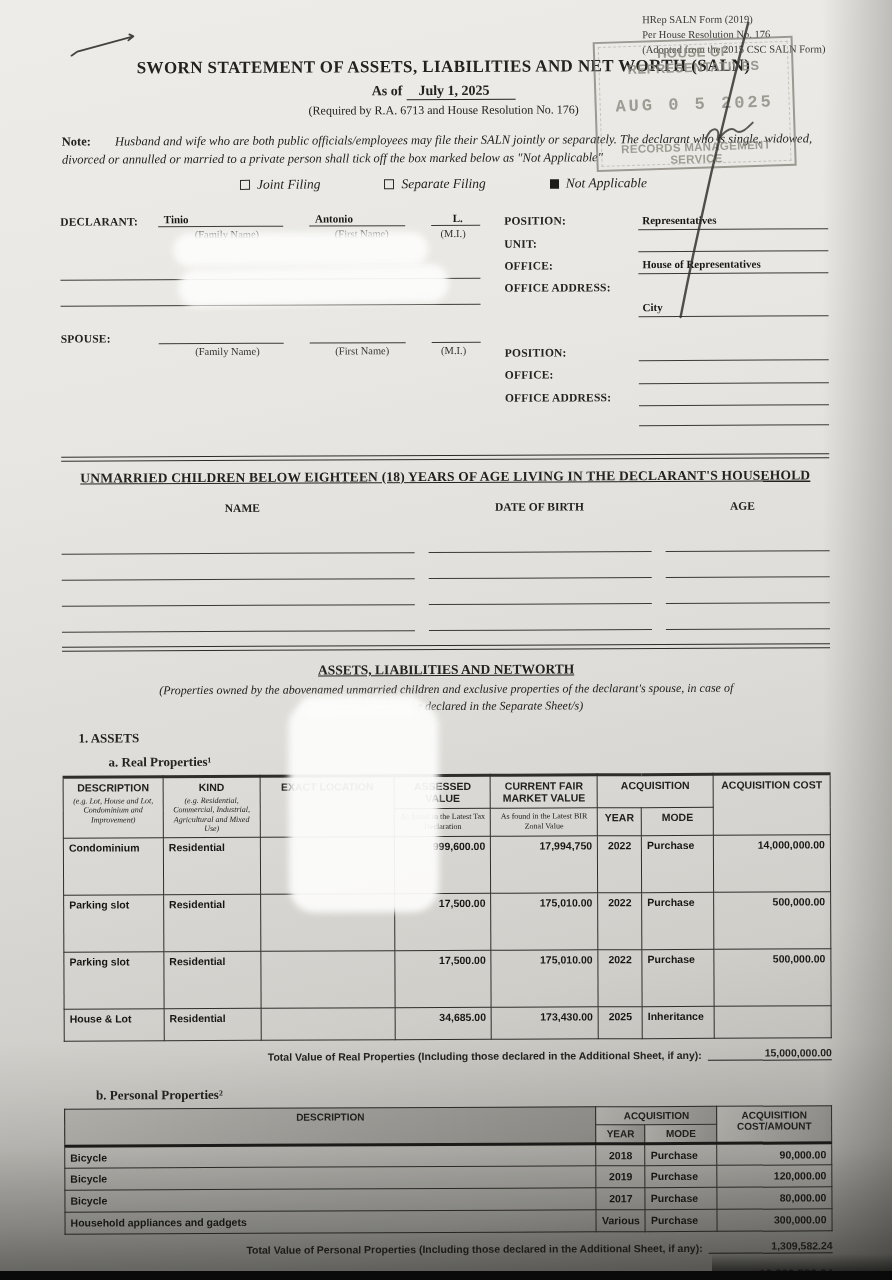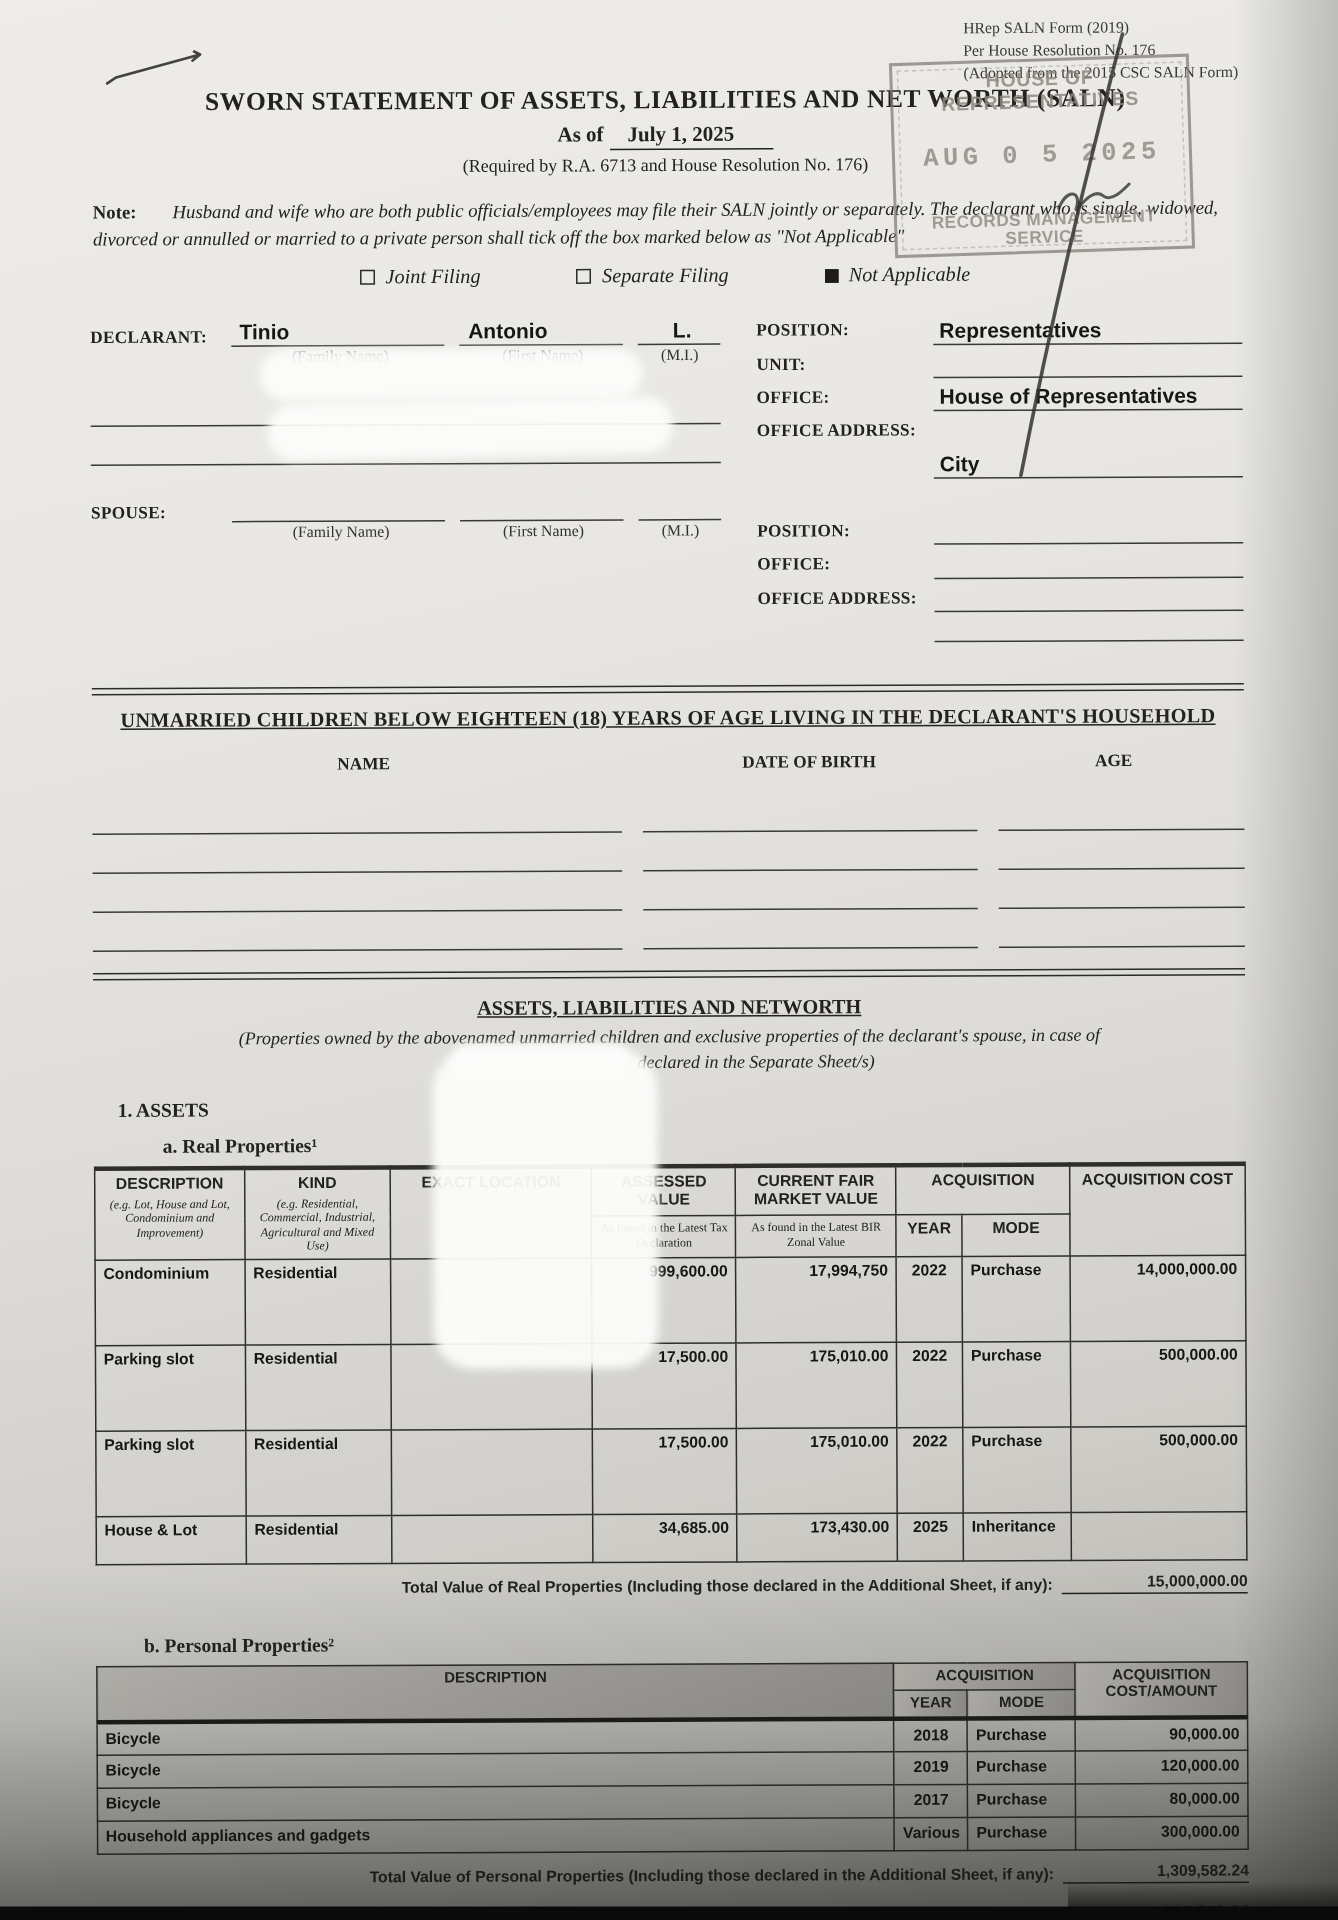--- a/index.html
+++ b/index.html
@@ -52,21 +52,21 @@
   .filing { display:flex; gap:64px; margin:9px 0 0 242px; font-size:13.5px; font-style:italic; align-items:center; }
   .filing .opt { display:flex; align-items:center; gap:7px; }
   .cbox { width:10px; height:10px; border:1.4px solid #2c2b28; display:inline-block; background:transparent; }
   .cbox.filled { background:#1d1c1a; border-color:#1d1c1a; width:9px; height:9px; }
 
   
   .who { display:flex; margin:20px 62px 0 62px; }
   .who-left { width:420px; }
   .who-right { flex:1; padding-left:24px; }
   .flabel { font-size:11.5px; font-weight:bold; letter-spacing:.2px; }
-  .val { font-family:Liberation Sans, sans-serif; font-weight:bold; font-size:14px; color:#161614; }
+  .val { font-family:Liberation Serif, serif; font-weight:bold; font-size:11px; color:#161614;margin-left:16px; }
   .nameline { display:flex; align-items:flex-end; }
   .nameline .flabel { width:96px;font-family:Liberation Serif, serif; }
   .nfield { border-bottom:1.4px solid #3a3936; text-align:left; padding:0 2px 1px 6px; }
   .nf1 { width:146px; margin-right:10px; }
   .nf2 { width:112px; margin-right:10px; }
   .nf3 { width:56px; text-align:center; }
   .sublabels { display:flex; margin-top:2px; font-size:10.5px; color:#33322f; }
   .sublabels span:nth-child(1){ width:146px; margin-left:96px; text-align:center; }
   .sublabels span:nth-child(2){ width:112px; margin-left:10px; text-align:center; }
   .sublabels span:nth-child(3){ width:56px;  margin-left:10px; text-align:center; }

